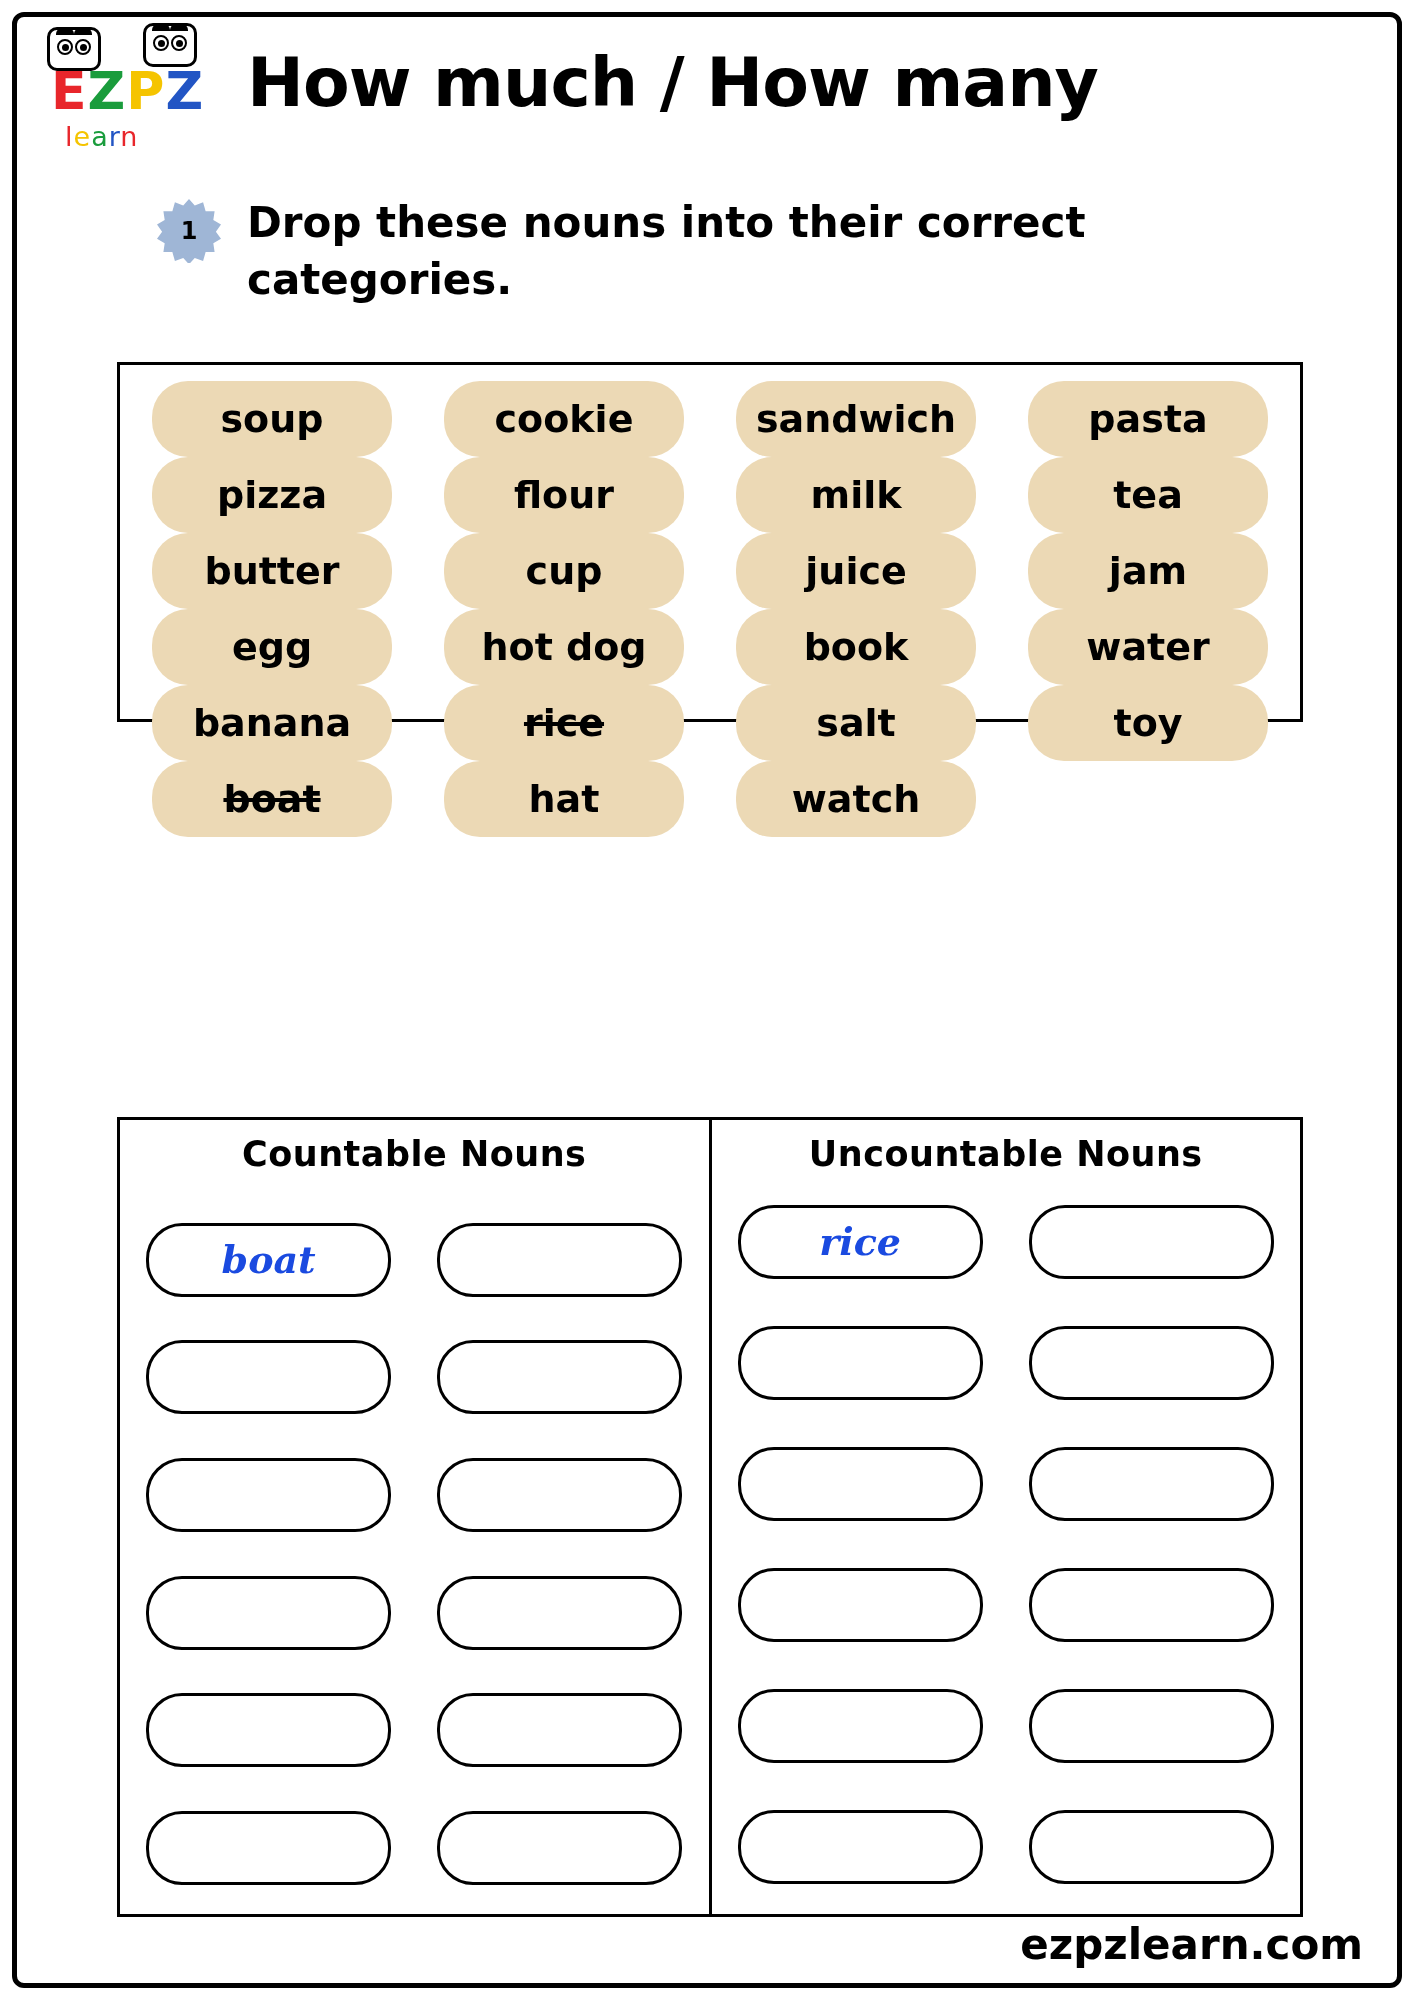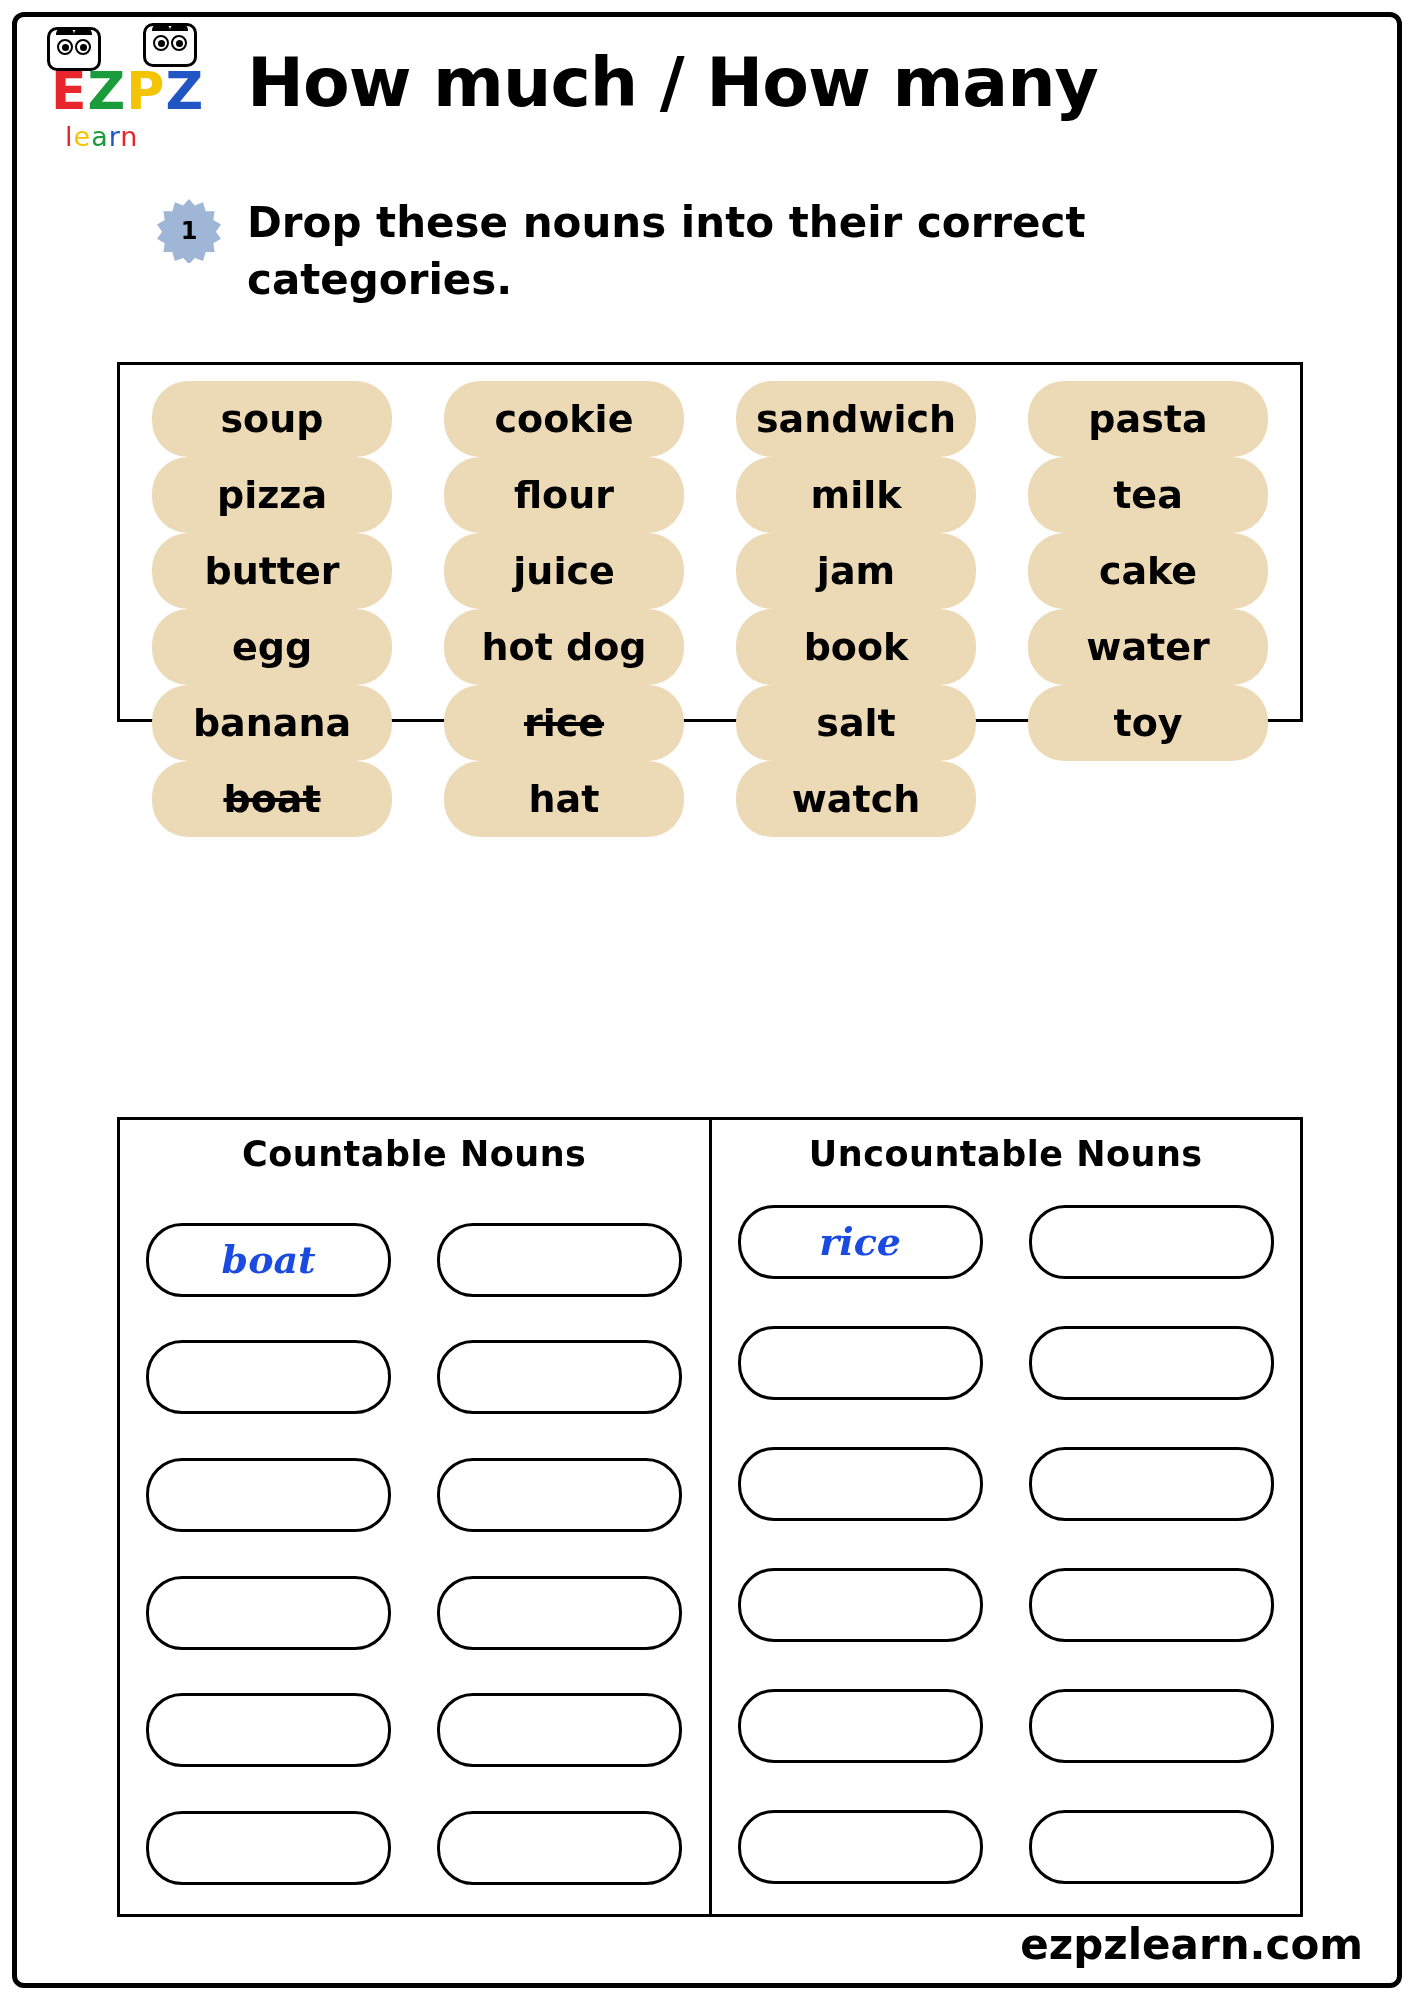--- a/index.html
+++ b/index.html
@@ -328,31 +328,31 @@
             <span class="chip-label">tea</span>
           </div>
         </div>
         <div class="wb-cell">
           <div class="chip">
             <span class="chip-label">butter</span>
           </div>
         </div>
         <div class="wb-cell">
           <div class="chip">
+            <span class="chip-label">cup</span>
+          </div>
+        </div>
+        <div class="wb-cell">
+          <div class="chip">
             <span class="chip-label">juice</span>
           </div>
         </div>
         <div class="wb-cell">
           <div class="chip">
             <span class="chip-label">jam</span>
-          </div>
-        </div>
-        <div class="wb-cell">
-          <div class="chip">
-            <span class="chip-label">cake</span>
           </div>
         </div>
         <div class="wb-cell">
           <div class="chip">
             <span class="chip-label">egg</span>
           </div>
         </div>
         <div class="wb-cell">
           <div class="chip">
             <span class="chip-label">hot dog</span>

